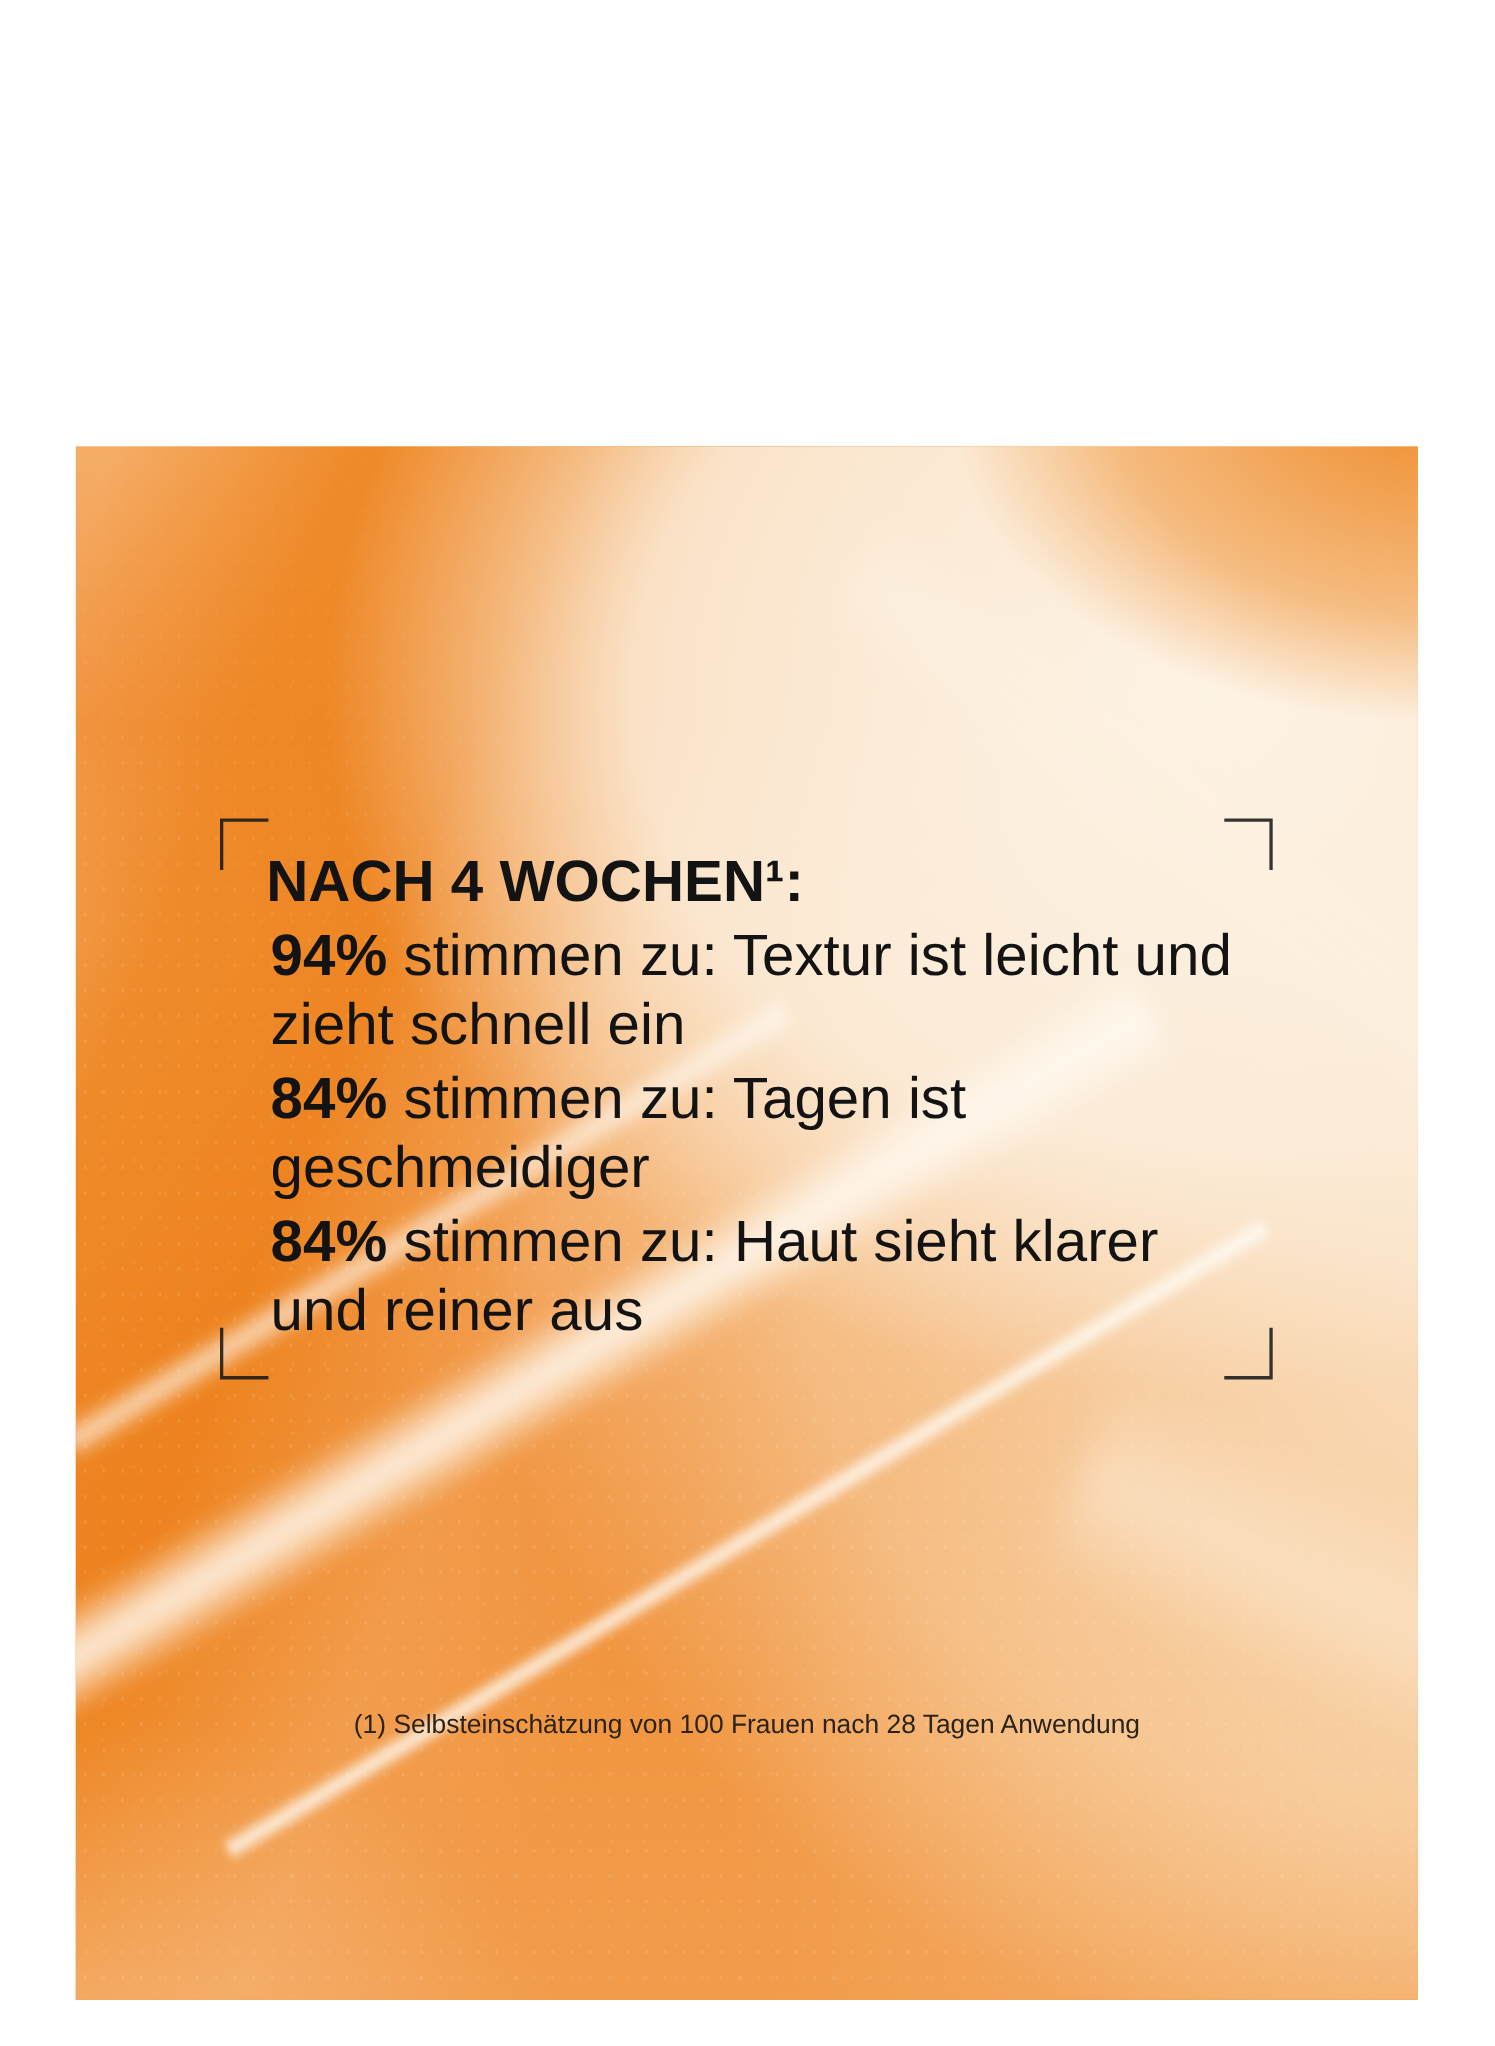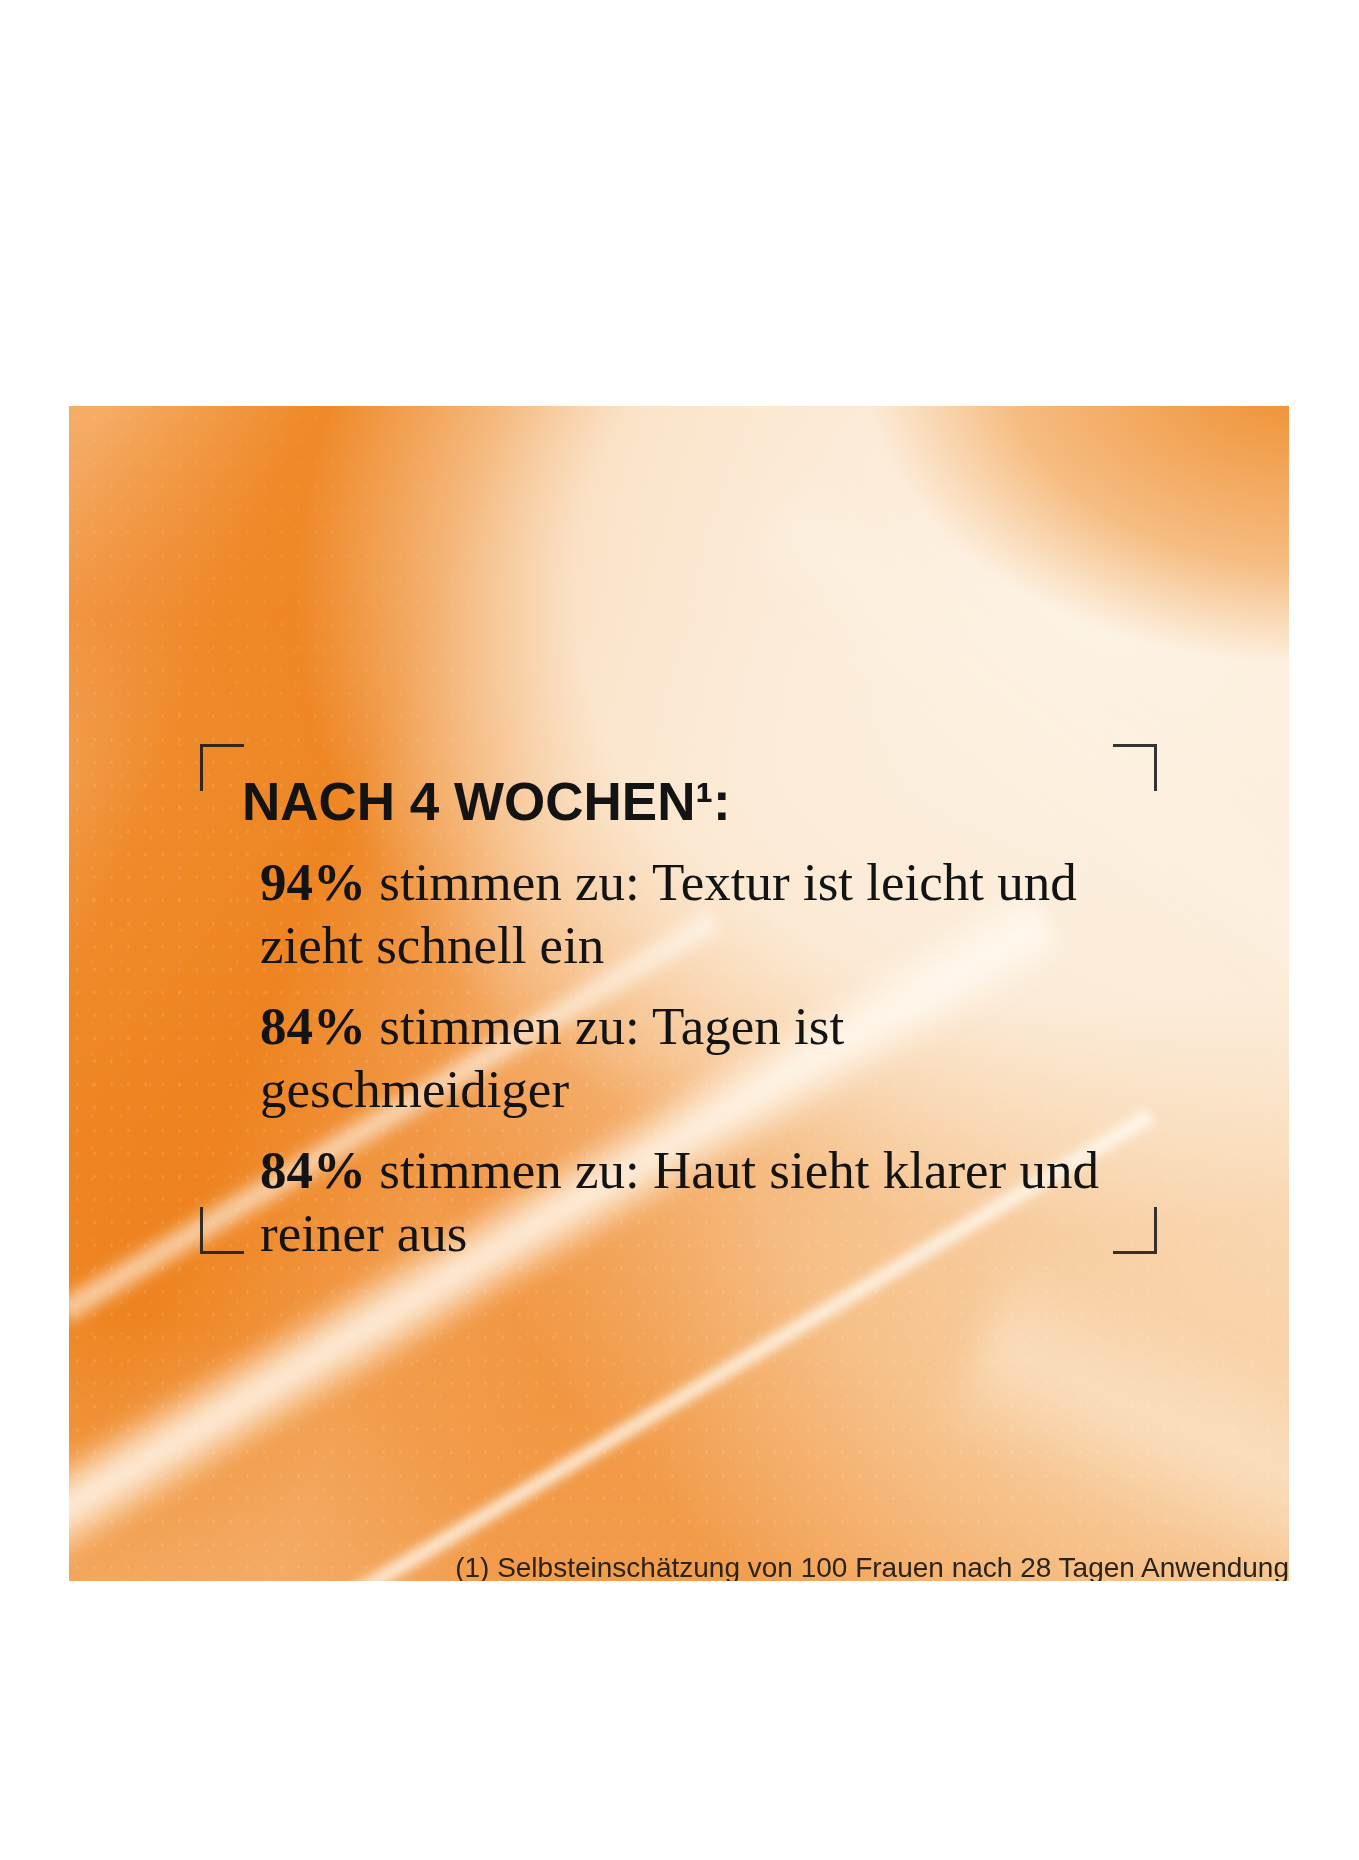--- a/index.html
+++ b/index.html
@@ -6,21 +6,21 @@
   body{
     width:1359px;height:1860px;
     background:#ffffff;
     font-family:"Liberation Sans","DejaVu Sans",sans-serif;
     overflow:hidden;
   }
   .stage{position:relative;width:1359px;height:1860px;background:#ffffff;}
 
   
   .hero{
-    position:absolute;left:69px;top:406px;width:1220px;height:1175px;
+    position:absolute;left:69px;top:406px;width:1220px;height:1412px;
     overflow:hidden;
     background-color:#f0913c;
     background-image:
       radial-gradient(640px 430px at 101% -3%, rgba(238,136,36,.95) 0%, rgba(240,146,52,.55) 45%, rgba(240,146,52,0) 68%),
       radial-gradient(1080px 860px at 84% 16%, rgba(253,244,231,.98) 0%, rgba(252,239,222,.85) 48%, rgba(252,236,216,0) 74%),
       radial-gradient(1250px 980px at 110% 52%, rgba(251,233,209,.95) 0%, rgba(250,226,194,.5) 55%, rgba(250,226,194,0) 78%),
       radial-gradient(900px 620px at 96% 86%, rgba(248,203,152,.55) 0%, rgba(248,203,152,0) 65%),
       radial-gradient(760px 520px at -2% 104%, rgba(248,196,142,.6) 0%, rgba(248,196,142,0) 62%),
       linear-gradient(112deg, rgba(242,152,64,0) 2%, rgba(238,133,33,.85) 14%, rgba(237,129,27,.9) 26%, rgba(244,170,100,.35) 40%, rgba(244,170,100,0) 52%),
       linear-gradient(178deg, rgba(240,146,58,0) 52%, rgba(240,146,58,.75) 66%, rgba(241,151,66,.95) 82%, rgba(242,157,77,1) 100%),
@@ -60,28 +60,28 @@
   .crop.tr{right:0;top:0;border-right:3px solid rgba(25,25,25,.88);border-top:3px solid rgba(25,25,25,.88);}
   .crop.bl{left:0;bottom:0;border-left:3px solid rgba(25,25,25,.88);border-bottom:3px solid rgba(25,25,25,.88);}
   .crop.br{right:0;bottom:0;border-right:3px solid rgba(25,25,25,.88);border-bottom:3px solid rgba(25,25,25,.88);}
 
   
   .claims{
     position:absolute;left:173px;top:364px;width:900px;
     color:#131313;font-size:53px;line-height:63px;letter-spacing:0;
   }
   .claims h2{margin:0;font-size:53px;line-height:63px;font-weight:700;}
-  .claims p{margin:18px;font-weight:400;font-family:Liberation Serif, serif;}
+  .claims p{margin:4px;font-weight:400;}
   .claims strong{font-weight:700;}
 
   
   .footnote{
     position:absolute;left:0;right:0;top:1146px;
-    text-align:right;color:#2b2218;
-    font-size:28px;line-height:32px;letter-spacing:0;
+    text-align:center;color:#2b2218;
+    font-size:24px;line-height:32px;letter-spacing:0;
   }
 </style>
 </head>
 <body>
 
 <div class="stage">
 
   <div class="hero">
 
     <div class="streak s4"></div>

